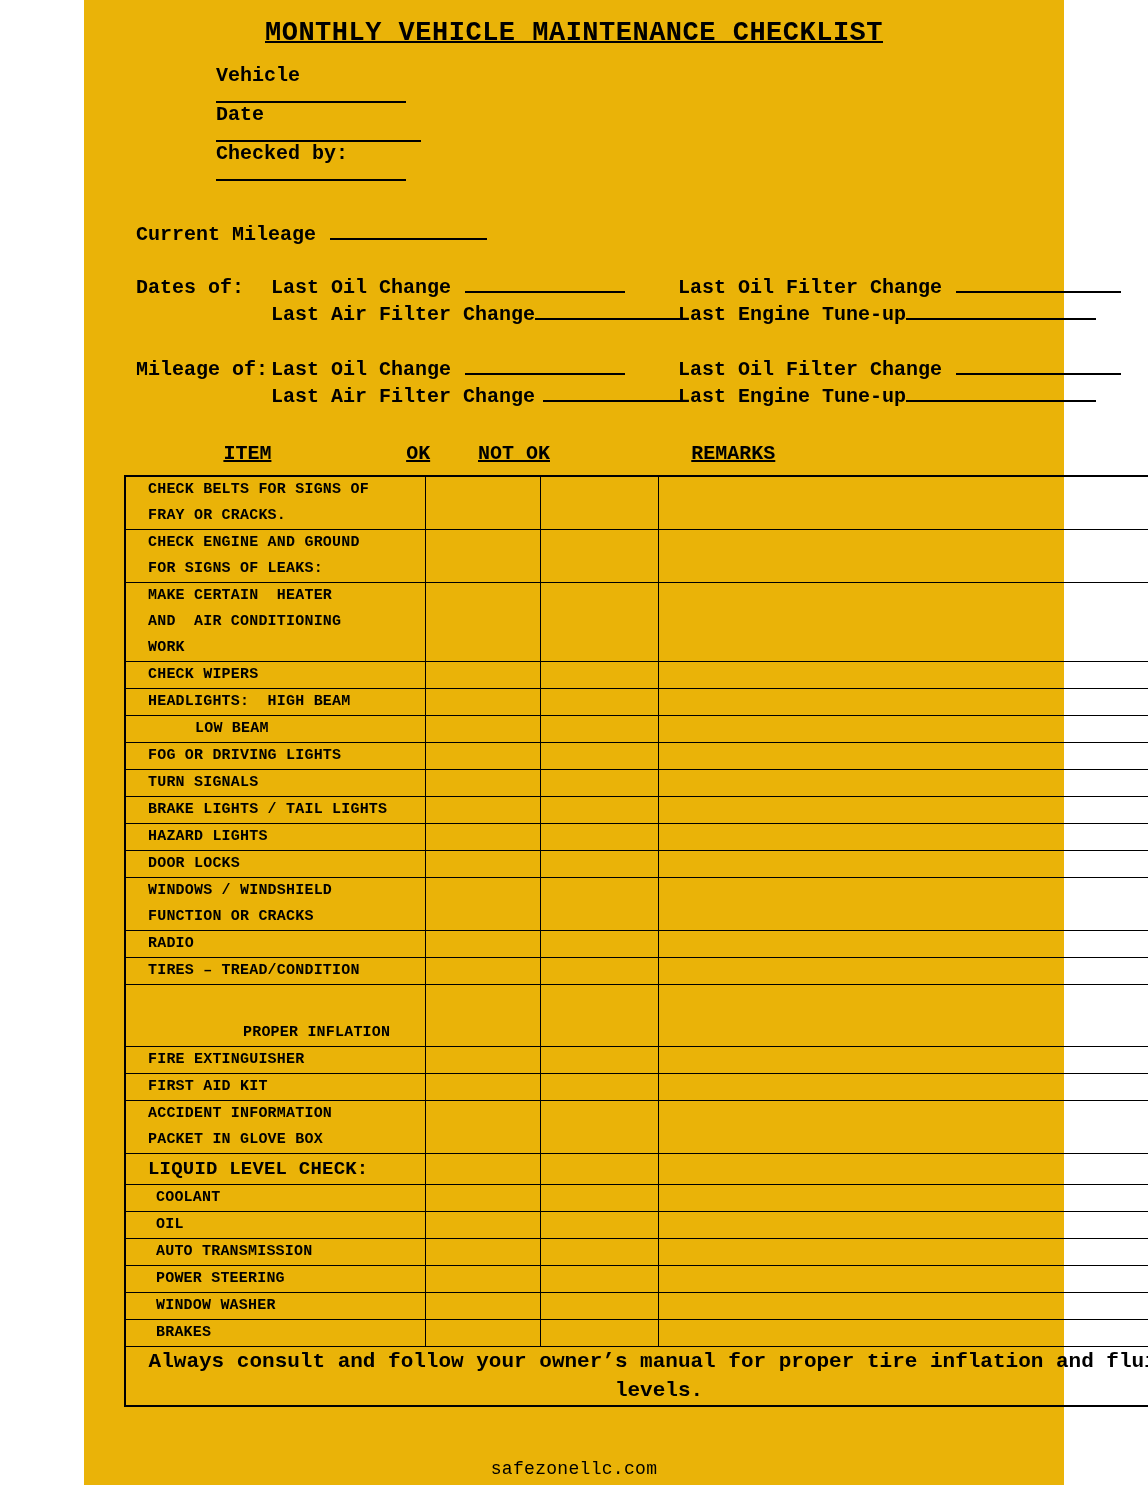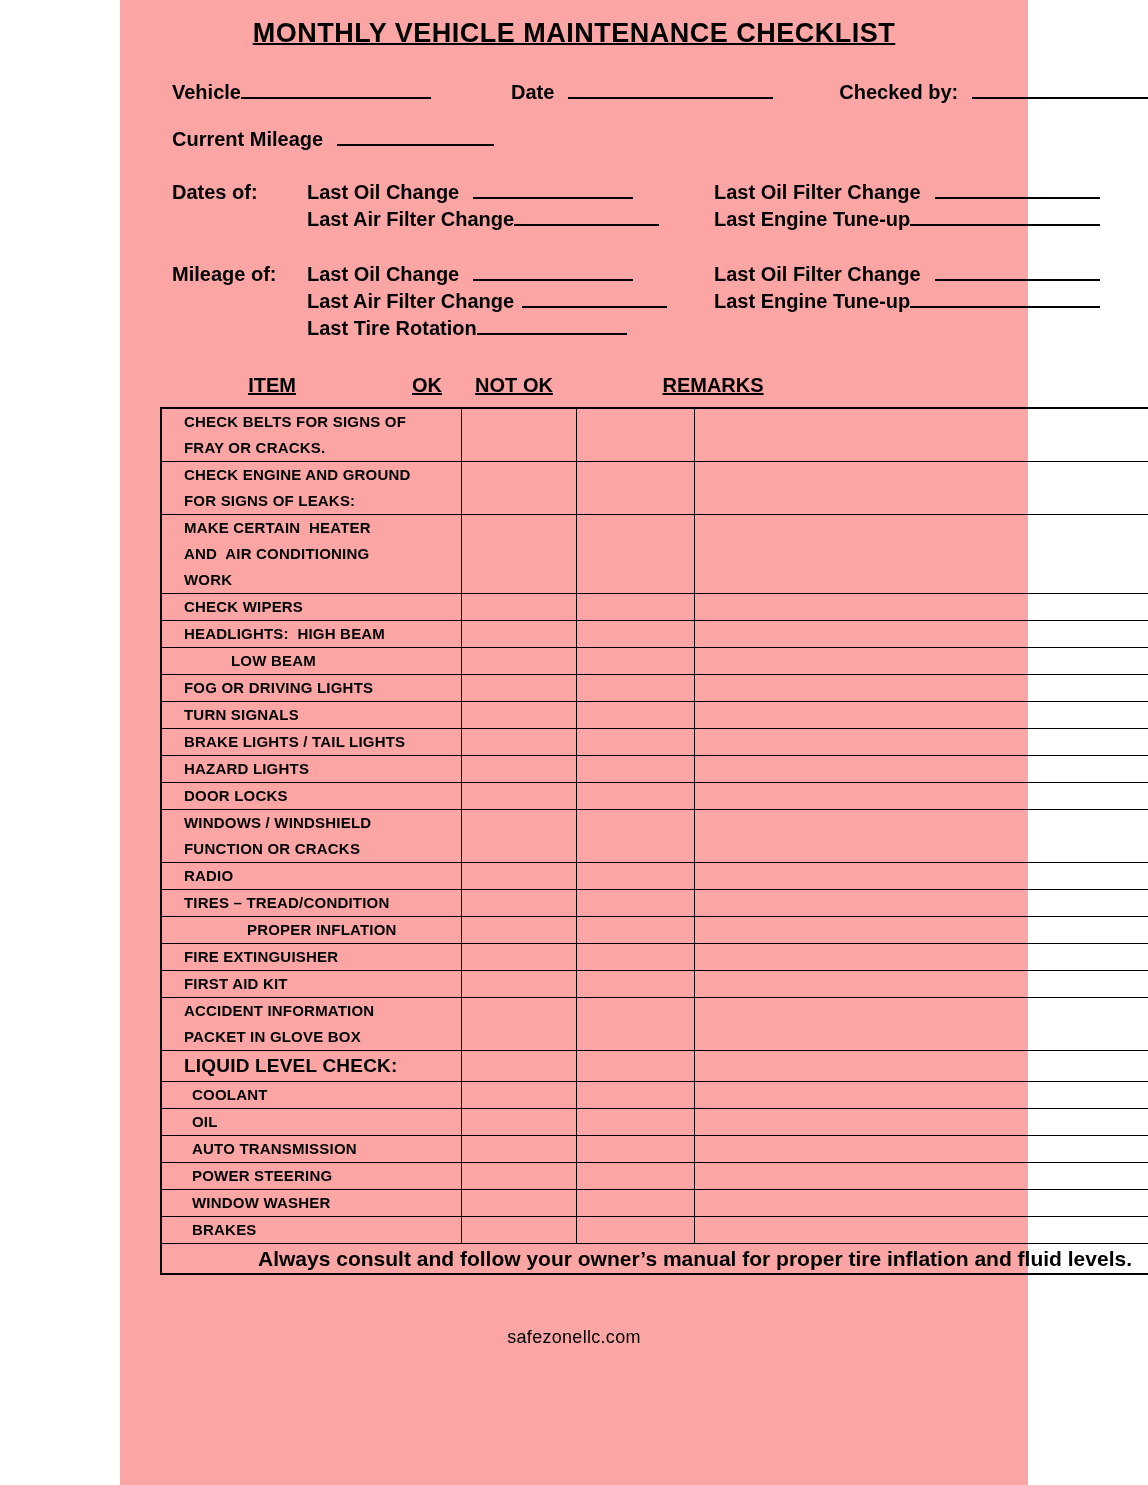--- a/index.html
+++ b/index.html
@@ -1,24 +1,24 @@
 <!DOCTYPE html>
 <html><head>
 <meta charset="utf-8">
 <style>
   * { box-sizing: border-box; }
   html, body { margin: 0; padding: 0; background: #ffffff; }
   .page {
     position: relative;
-    width: 908px;
+    width: 980px;
     min-height: 1485px;
     margin: 0 auto;
-    background: #fca5a5;
+    background: #eab308;
     color: #000000;
-    font-family: Liberation Sans, sans-serif;
+    font-family: Liberation Mono, monospace;
     font-weight: bold;
     padding: 18px 40px 0 40px;
   }
 
   
   .title {
     text-align: center;
     font-size: 27px;
     margin: 0 0 0 0;
     text-decoration: underline;
@@ -39,22 +39,22 @@
   .gap8 { margin-left: 8px; }
   .w145 { width: 145px; }
   .w150 { width: 150px; }
   .w157 { width: 157px; }
   .w160 { width: 160px; }
   .w165 { width: 165px; }
   .w190 { width: 190px; }
   .w205 { width: 205px; }
   .ml80 { margin-left: 80px; }
   .ml66 { margin-left: 66px; }
-  .row1 { margin-top: 32px; }
-  .row-mileage-top { margin-top: 24px; }
+  .row1 { margin-top: 16px; flex-direction: column; }
+  .row-mileage-top { margin-top: 42px; }
   .sec-block { margin-top: 28px; }
   .sec-row { display: flex; align-items: baseline; margin-left: 12px; line-height: 27px; }
   .seclbl { width: 135px; font-size: 20px; flex: 0 0 auto; }
   .itemcol { width: 407px; flex: 0 0 auto; display: flex; align-items: baseline; }
 
   
   .table-headers { display: flex; margin-top: 32px; margin-bottom: 10px; }
   .th { font-size: 20px; text-decoration: underline; text-decoration-thickness: 2px; text-align: center; }
   .th-item { width: 300px; }
   .th-ok { width: 115px; }
@@ -74,21 +74,21 @@
   .col-notok { width: 118px; }
   .col-remarks { width: 535px; }
   .line {
     font-size: 15px;
     line-height: 26px;
     white-space: pre;
     letter-spacing: 0.2px;
   }
   .indent-0 { padding-left: 22px; }
   .indent-1 { padding-left: 30px; }
-  .indent-2 { padding-left: 85px; }
+  .indent-2 { padding-left: 117px; margin-top: 35px; }
   .indent-3 { padding-left: 69px; }
   td.large .line { font-size: 19px; line-height: 30px; }
   .footer-cell {
     text-align: center;
     font-size: 21px;
     line-height: 29px;
     padding: 1px 0;
   }
 
   
@@ -154,27 +154,20 @@
     </div>
     <div class="sec-row">
       <span class="seclbl"></span>
       <span class="itemcol">
         <span class="lbl">Last Air Filter Change</span>
         <span class="blank w145 gap8"></span>
       </span>
       <span class="lbl">Last Engine Tune-up</span>
       <span class="blank w190"></span>
     </div>
-    <div class="sec-row">
-      <span class="seclbl"></span>
-      <span class="itemcol">
-        <span class="lbl">Last Tire Rotation</span>
-        <span class="blank w150"></span>
-      </span>
-    </div>
   </div>
 
   <div class="table-headers">
     <span class="th th-item">ITEM</span>
     <span class="th th-ok">OK</span>
     <span class="th th-notok">NOT OK</span>
     <span class="th th-remarks">REMARKS</span>
   </div>
 
   <table class="checklist">

